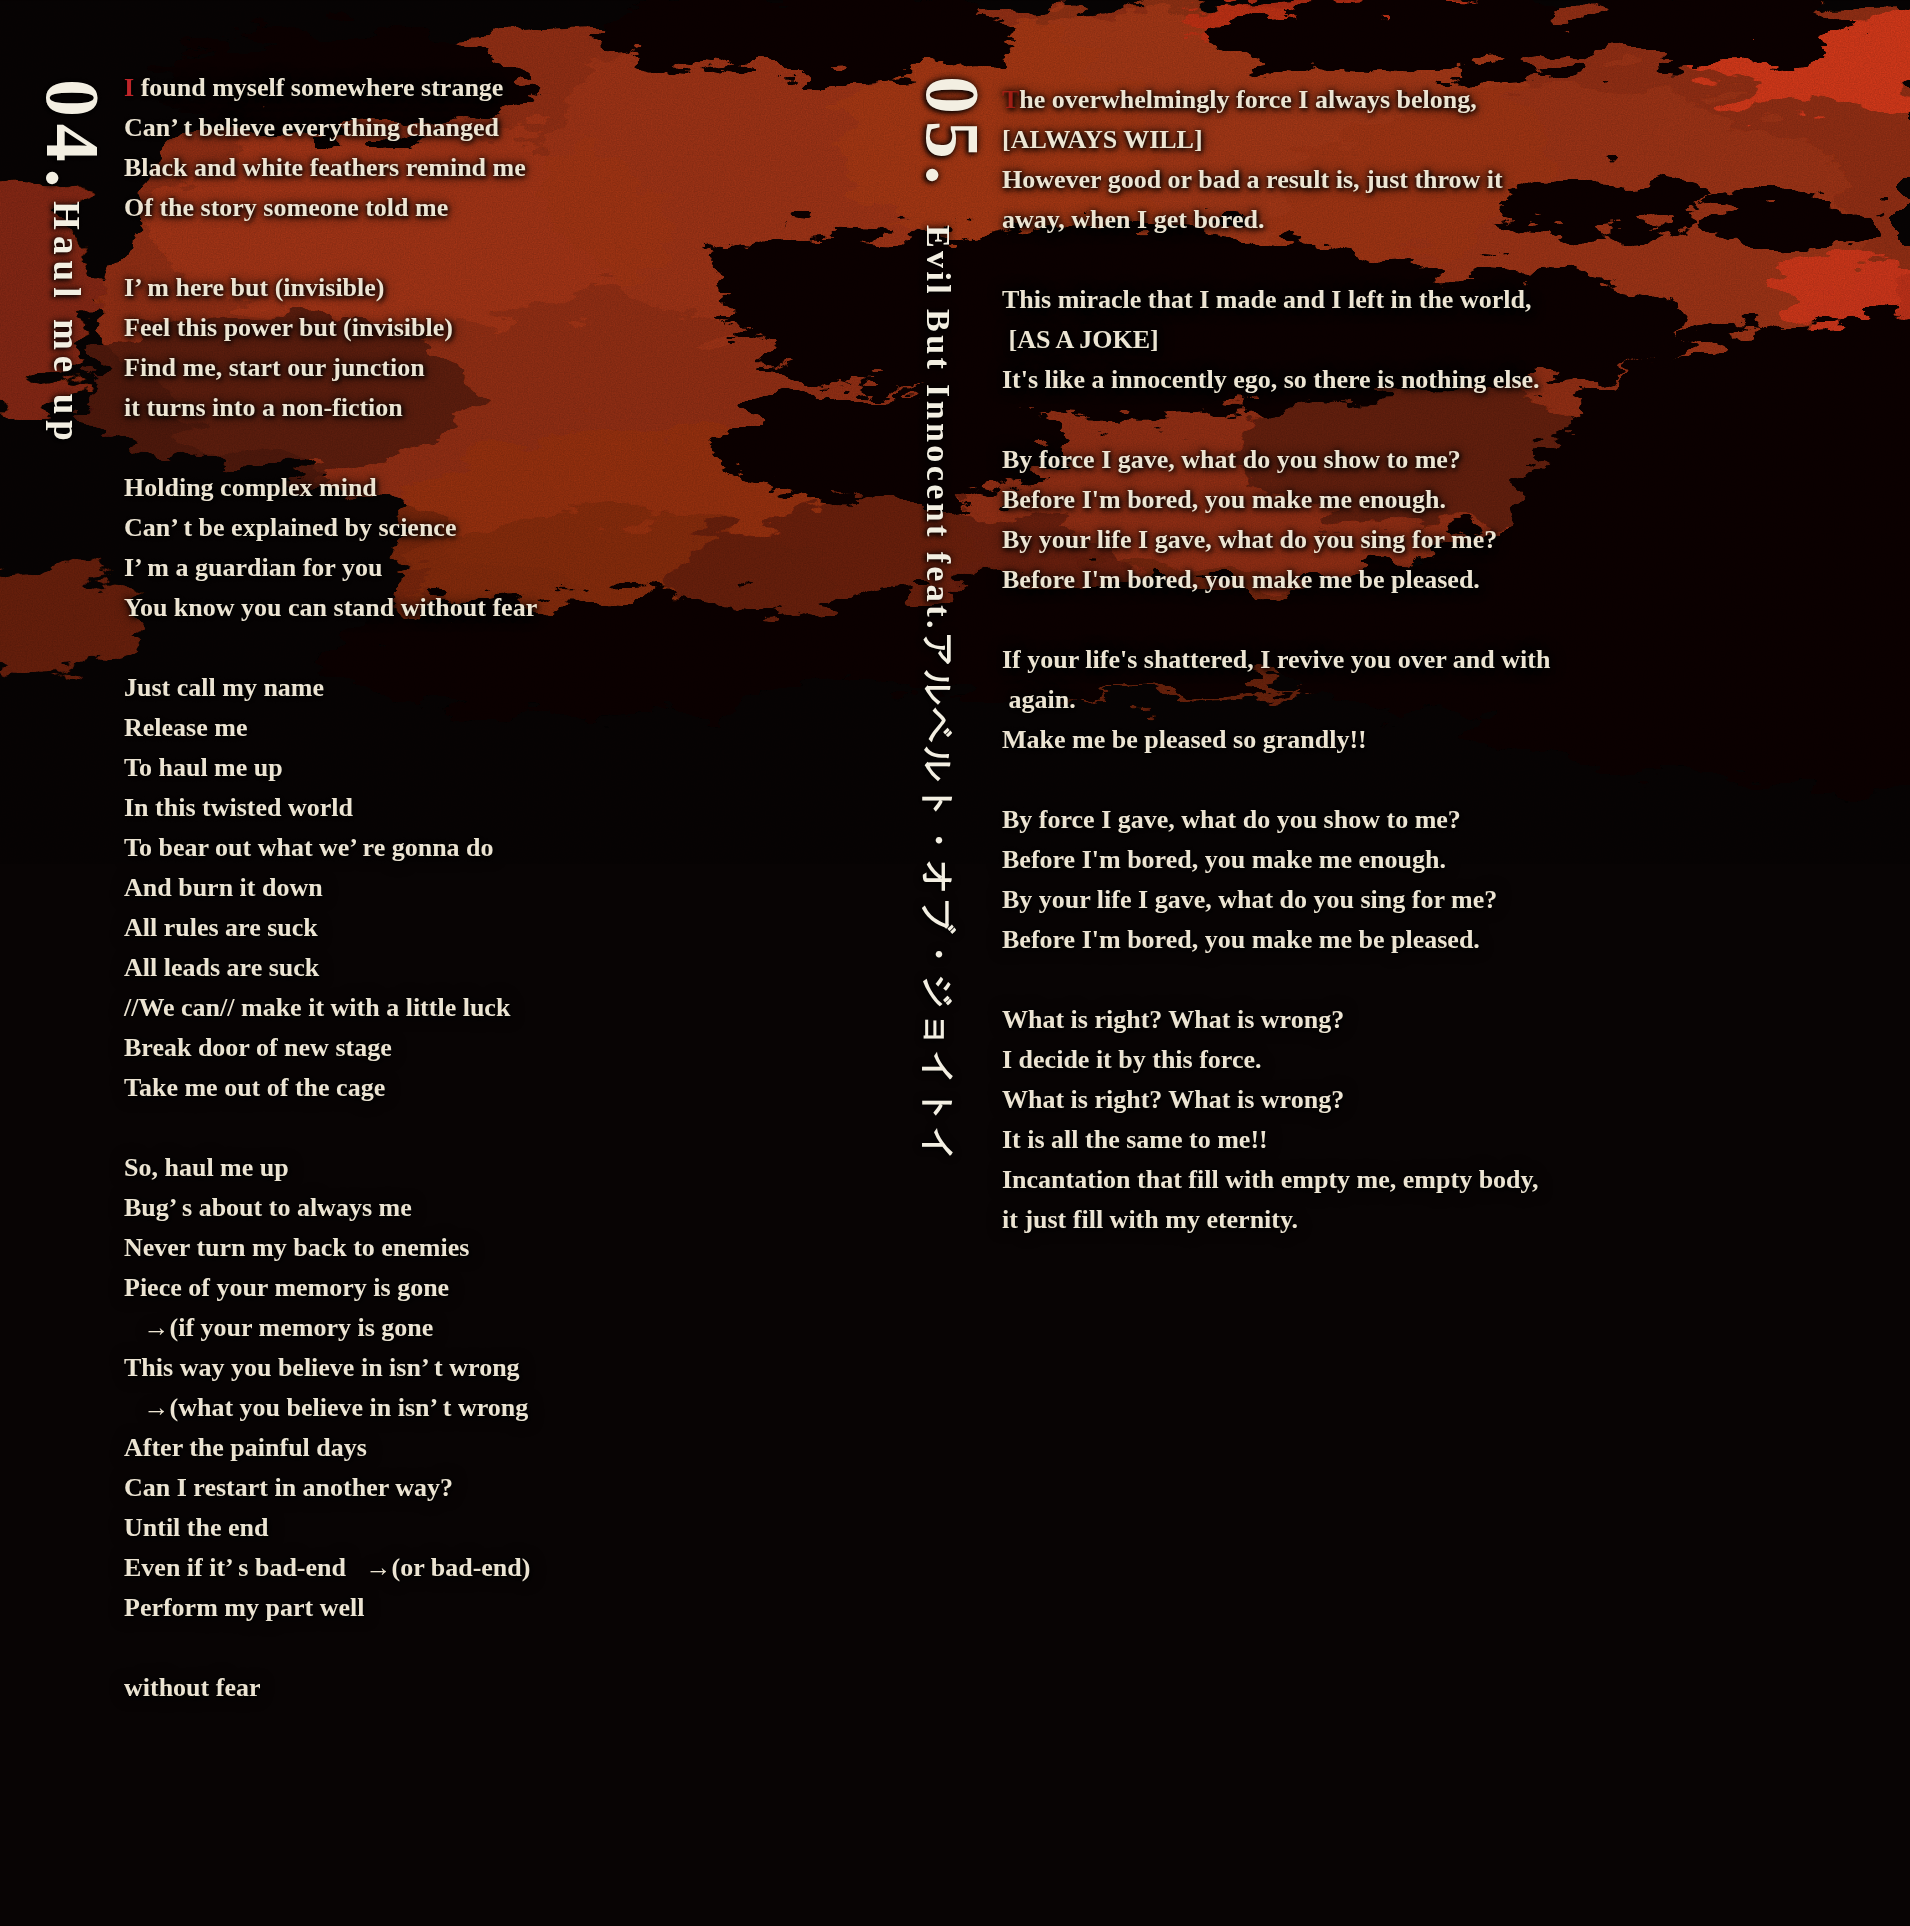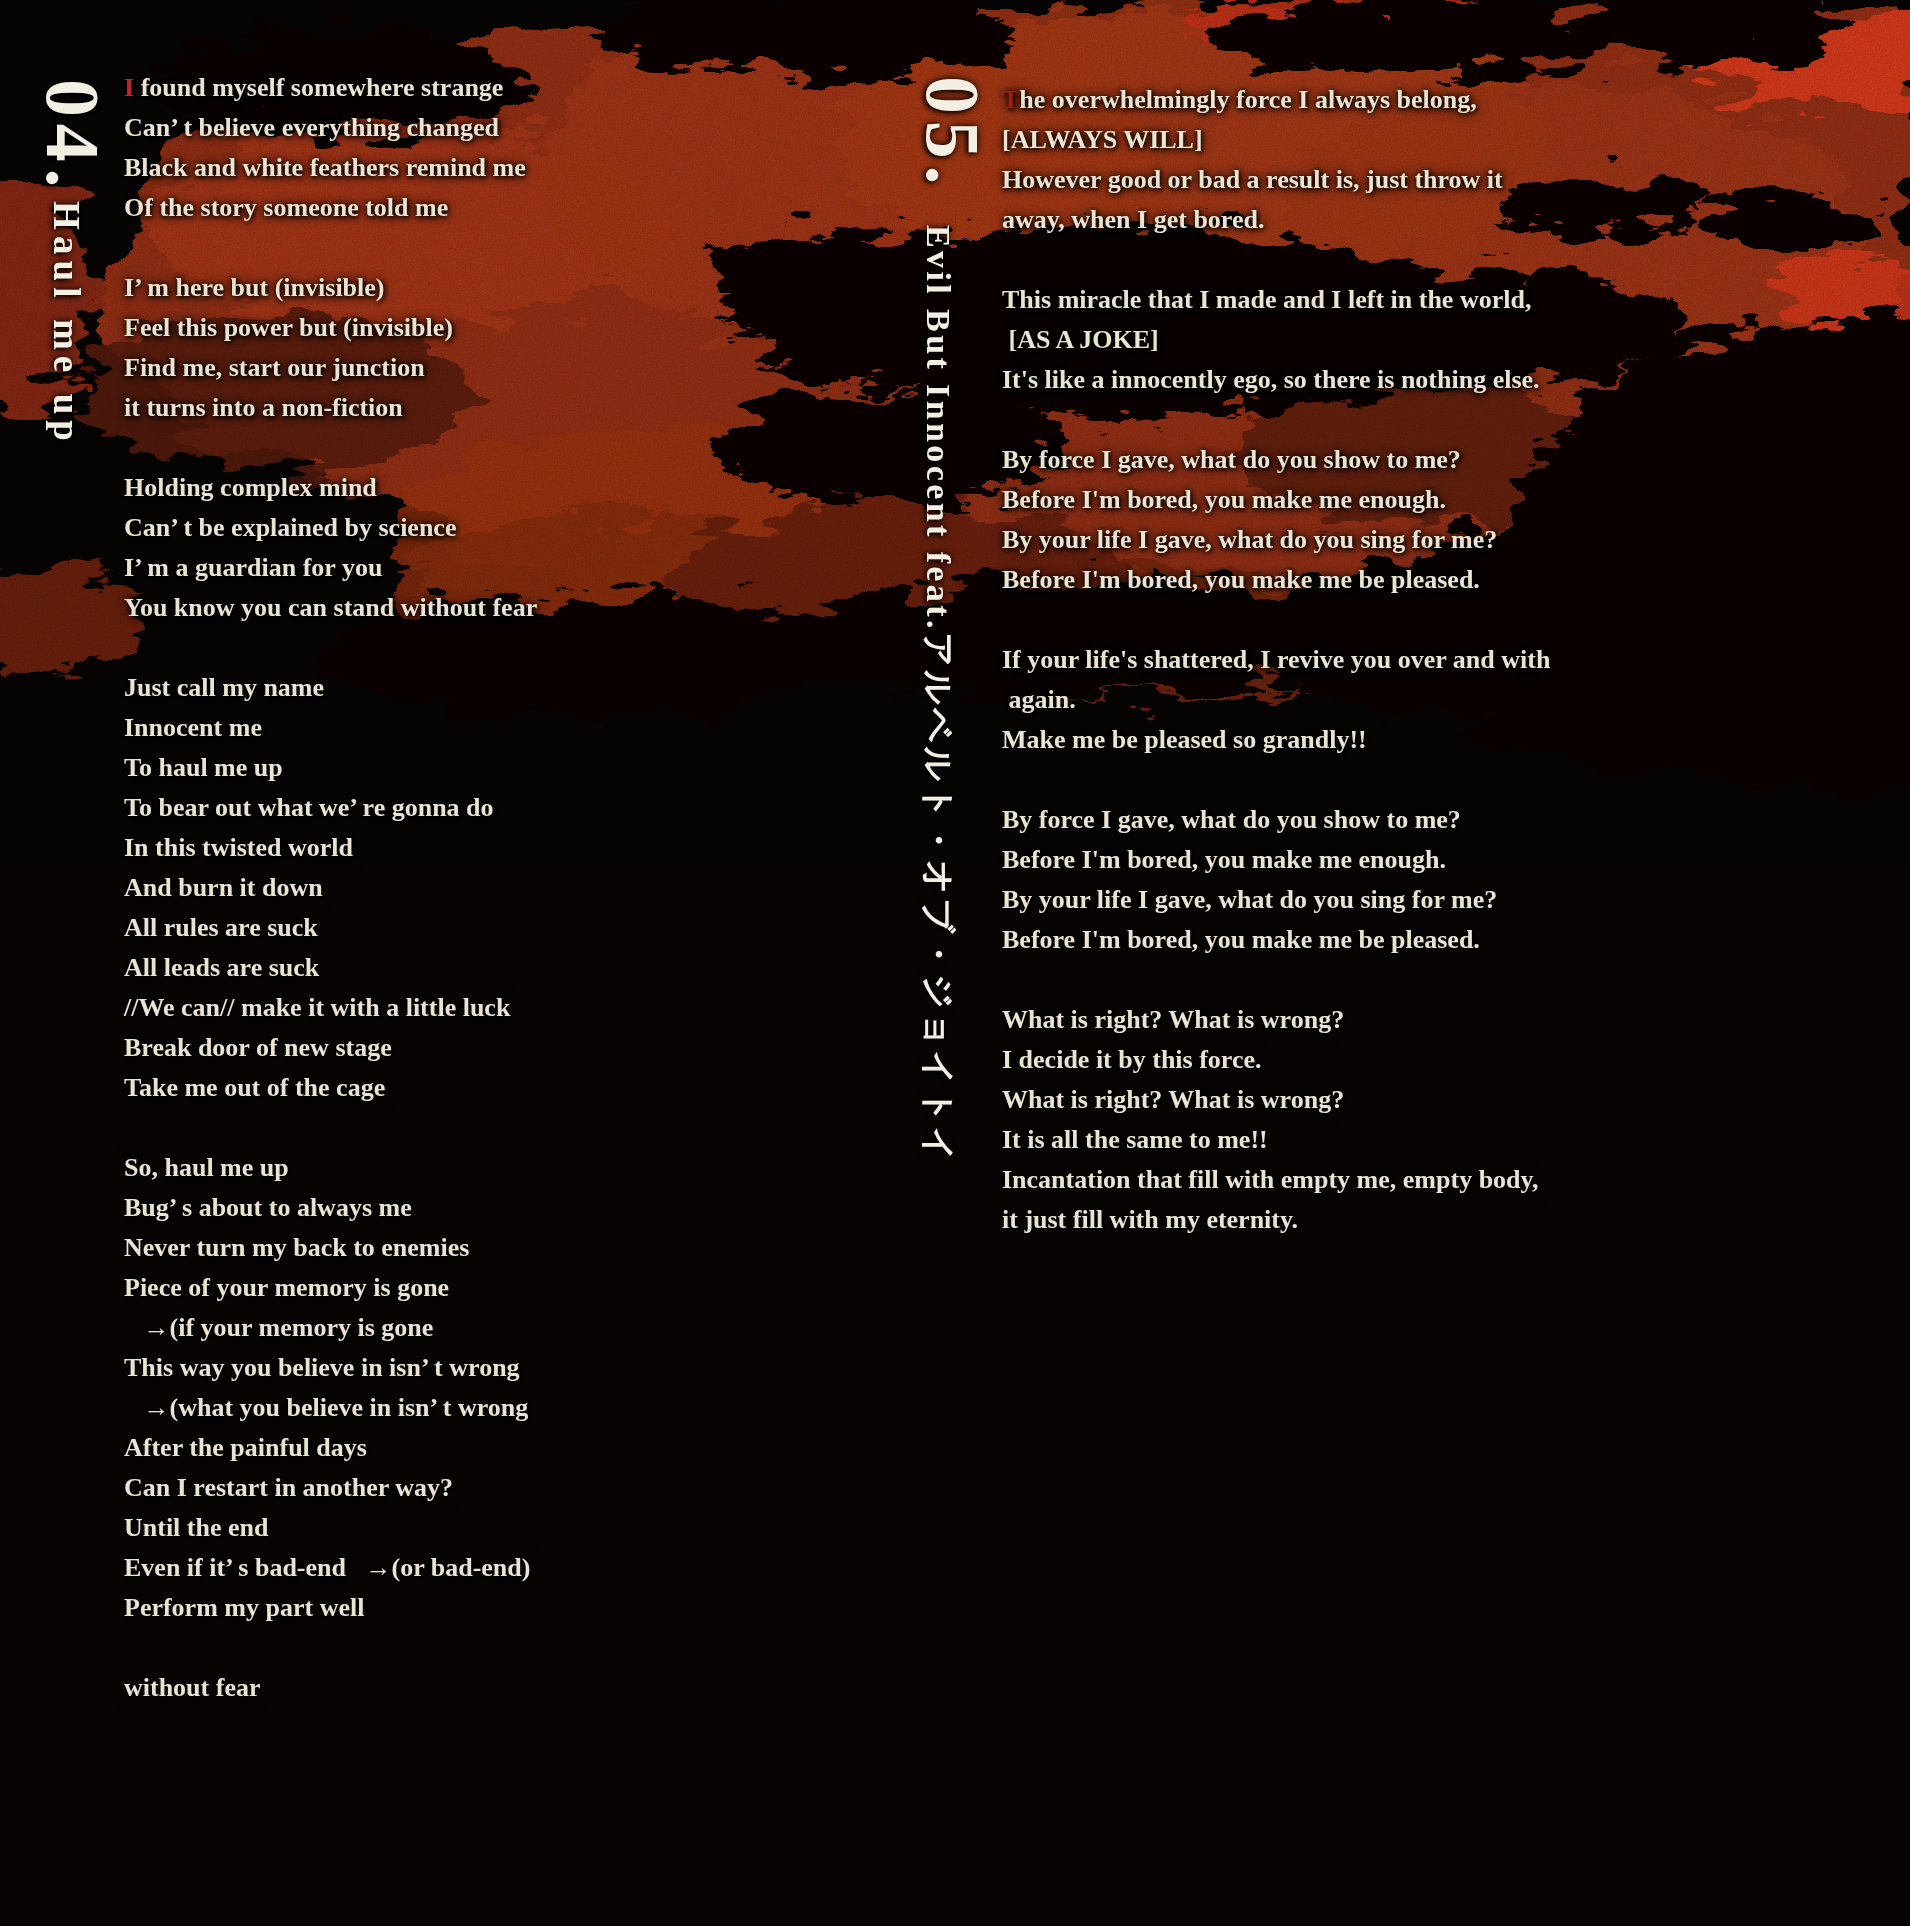--- a/index.html
+++ b/index.html
@@ -128,24 +128,24 @@
           <div class="line">it turns into a non-fiction</div>
         </div>
         <div class="stanza">
           <div class="line">Holding complex mind</div>
           <div class="line">Can’ t be explained by science</div>
           <div class="line">I’ m a guardian for you</div>
           <div class="line">You know you can stand without fear</div>
         </div>
         <div class="stanza">
           <div class="line">Just call my name</div>
-          <div class="line">Innocent me</div>
+          <div class="line">Release me</div>
           <div class="line">To haul me up</div>
+          <div class="line">In this twisted world</div>
           <div class="line">To bear out what we’ re gonna do</div>
-          <div class="line">In this twisted world</div>
           <div class="line">And burn it down</div>
           <div class="line">All rules are suck</div>
           <div class="line">All leads are suck</div>
           <div class="line">//We can// make it with a little luck</div>
           <div class="line">Break door of new stage</div>
           <div class="line">Take me out of the cage</div>
         </div>
         <div class="stanza">
           <div class="line">So, haul me up</div>
           <div class="line">Bug’ s about to always me</div>

